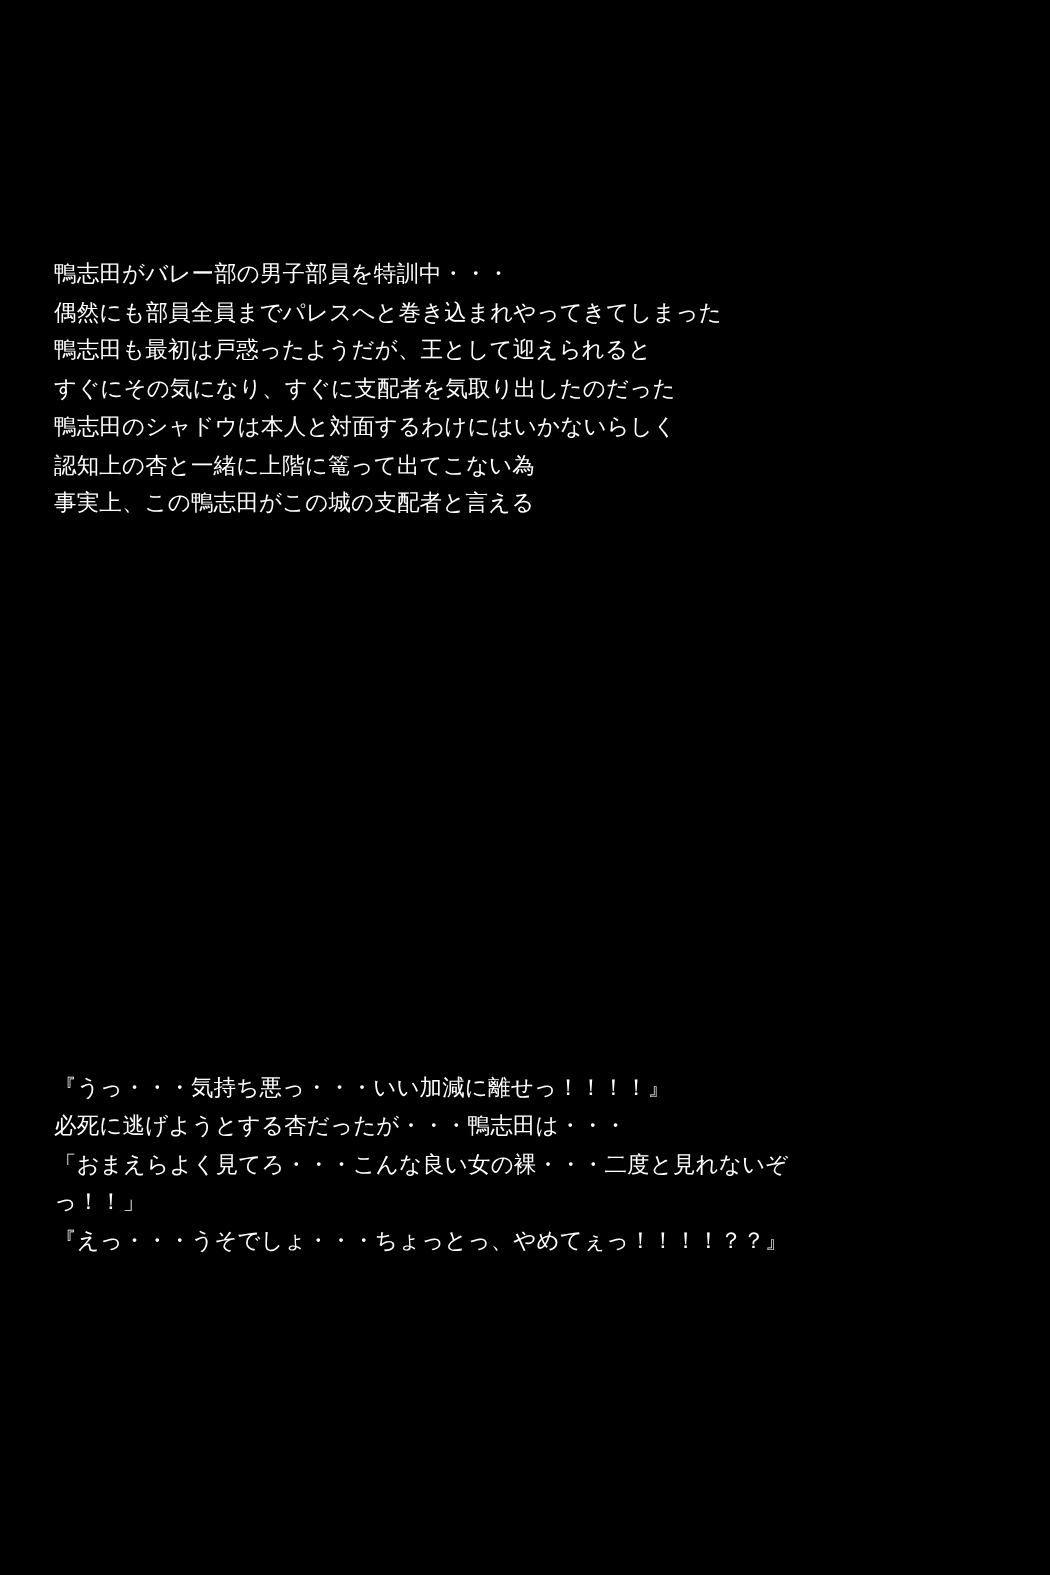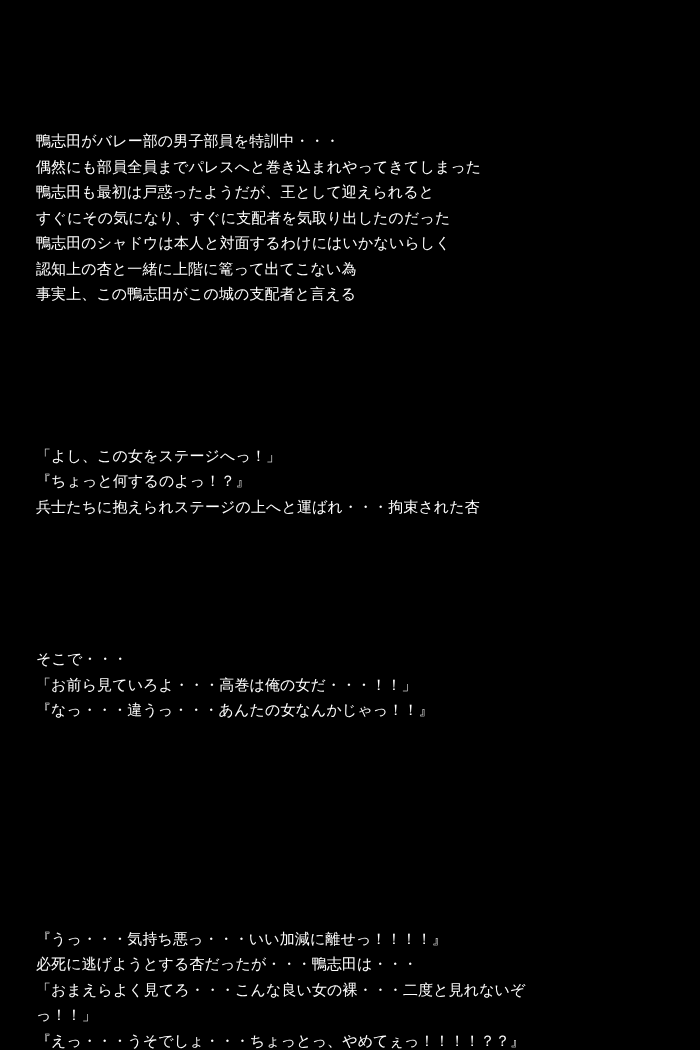--- a/index.html
+++ b/index.html
@@ -12,21 +12,21 @@
     height: 1050px;
     overflow: hidden;
     font-family: "DejaVu Sans", "Liberation Sans", sans-serif;
   }
   .page {
     position: relative;
     width: 575px;
     height: 1050px;
     background: #000000;
     box-sizing: border-box;
-    padding: 78px 34px 0 36px;
+    padding: 119px 34px 0 36px;
   }
   .text-body {
     color: #ffffff;
     font-size: 15px;
     line-height: 25.5px;
     letter-spacing: 0.1px;
     font-weight: 400;
     white-space: pre-wrap;
   }
   .block {
@@ -45,27 +45,21 @@
 <div class="page">
   <div class="text-body">
     <div class="block">鴨志田がバレー部の男子部員を特訓中・・・
 偶然にも部員全員までパレスへと巻き込まれやってきてしまった
 鴨志田も最初は戸惑ったようだが、王として迎えられると
 すぐにその気になり、すぐに支配者を気取り出したのだった
 鴨志田のシャドウは本人と対面するわけにはいかないらしく
 認知上の杏と一緒に上階に篭って出てこない為
 事実上、この鴨志田がこの城の支配者と言える</div>
     <div class="gap-large"></div>
-    <div class="block">「よし、この女をステージへっ！」
-『ちょっと何するのよっ！？』
-兵士たちに抱えられステージの上へと運ばれ・・・拘束された杏</div>
     <div class="gap-med"></div>
-    <div class="block">そこで・・・
-「お前ら見ていろよ・・・高巻は俺の女だ・・・！！」
-『なっ・・・違うっ・・・あんたの女なんかじゃっ！！』</div>
     <div class="gap-small"></div>
     <div class="gap-small"></div>
     <div class="block">『うっ・・・気持ち悪っ・・・いい加減に離せっ！！！！』
 必死に逃げようとする杏だったが・・・鴨志田は・・・
 「おまえらよく見てろ・・・こんな良い女の裸・・・二度と見れないぞっ！！」
 『えっ・・・うそでしょ・・・ちょっとっ、やめてぇっ！！！！？？』</div>
     
     
     
     

